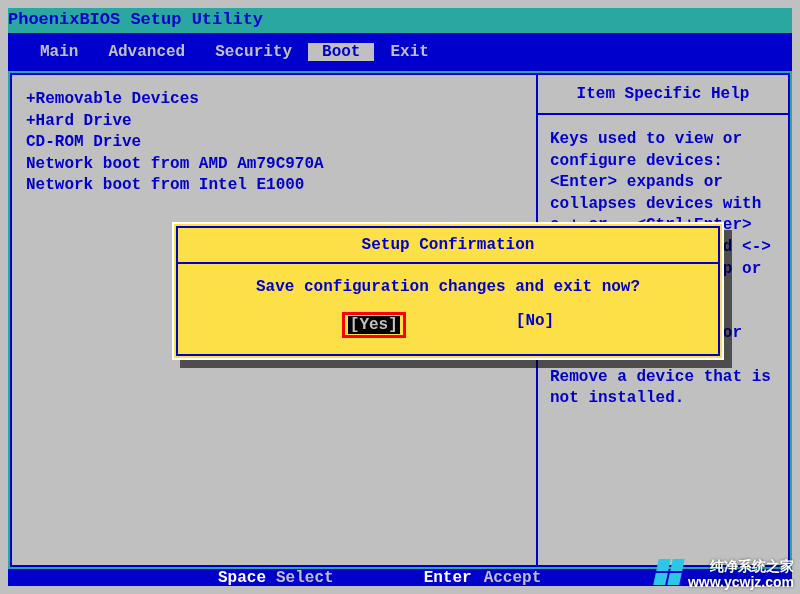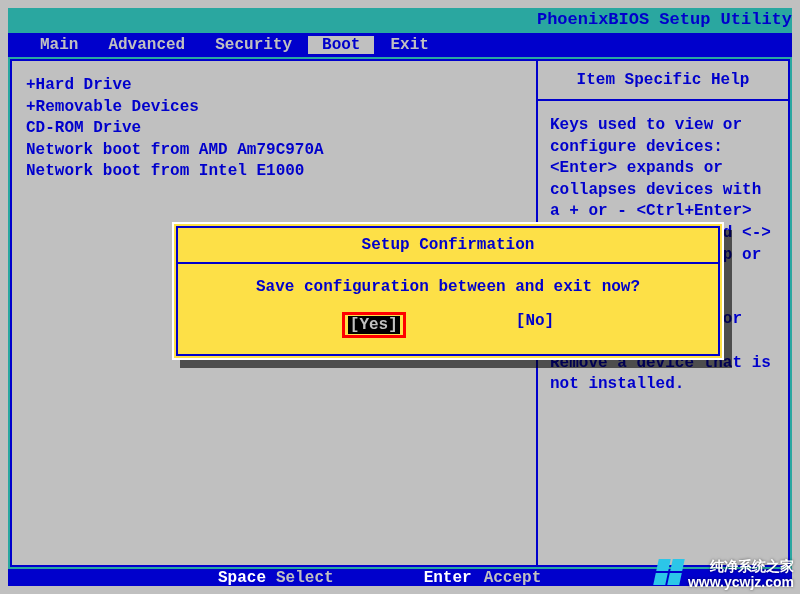--- a/index.html
+++ b/index.html
@@ -17,31 +17,31 @@
     position: absolute;
     left: 8px;
     top: 8px;
     right: 8px;
     bottom: 8px;
     background: #2aa7a0;
     display: flex;
     flex-direction: column;
   }
   .title-bar {
-    text-align: right;
+    text-align: left;
     color: #0000cc;
     padding: 2px 0 4px 0;
     font-size: 17px;
   }
   .menu-bar {
     background: #0000cc;
     color: #c0c0c0;
     display: flex;
     padding-left: 18px;
-    height: 24px;
+    height: 38px;
     align-items: center;
     gap: 2px;
   }
   .menu-item {
     padding: 0 14px;
     cursor: pointer;
   }
   .menu-item.active {
     background: #c0c0c0;
     color: #0000cc;
@@ -185,22 +185,22 @@
     <div class="menu-item">Main</div>
     <div class="menu-item">Advanced</div>
     <div class="menu-item">Security</div>
     <div class="menu-item active">Boot</div>
     <div class="menu-item">Exit</div>
   </div>
 
   <div class="main-area">
     <div class="left-panel">
       <div class="boot-list">
+        <div>+Removable Devices</div>
         <div>+Hard Drive</div>
-        <div>+Removable Devices</div>
         <div> CD-ROM Drive</div>
         <div> Network boot from AMD Am79C970A</div>
         <div> Network boot from Intel E1000</div>
       </div>
     </div>
     <div class="right-panel">
       <div class="right-title">Item Specific Help</div>
       <div class="help-text">Keys used to view or configure devices:
 &lt;Enter&gt; expands or collapses devices with a + or -
 &lt;Ctrl+Enter&gt; expands all
@@ -218,21 +218,21 @@
     <div class="bb-pair2">
       <span class="bb-key">Enter</span>
       <span class="bb-label">Accept</span>
     </div>
   </div>
 </div>
 
 <div class="dialog">
   <div class="dialog-inner">
     <div class="dialog-title">Setup Confirmation</div>
-    <div class="dialog-body">Save configuration between and exit now?</div>
+    <div class="dialog-body">Save configuration changes and exit now?</div>
     <div class="dialog-buttons">
       <span class="dlg-btn-yes-wrap">
         <span class="dlg-btn-yes">[Yes]</span>
       </span>
       <span class="dlg-btn">[No]</span>
     </div>
   </div>
 </div>
 
 <div class="watermark">

